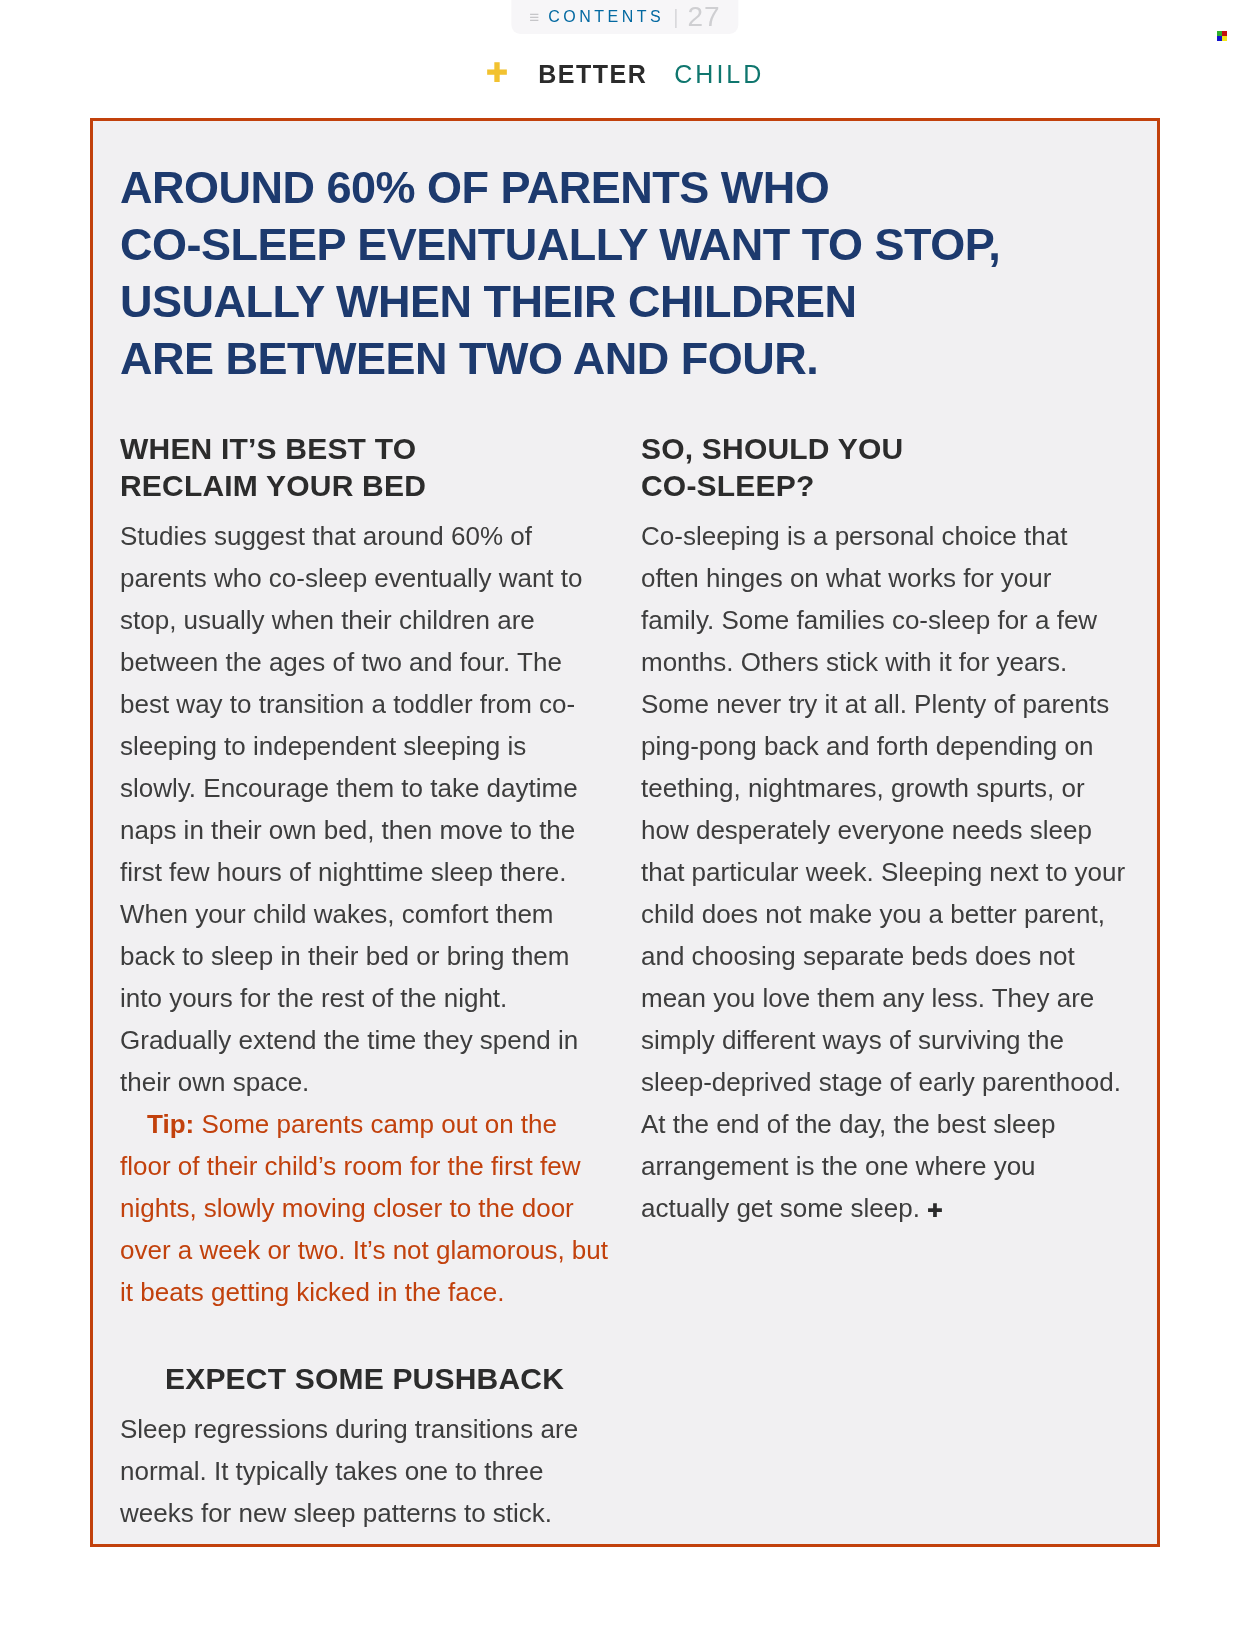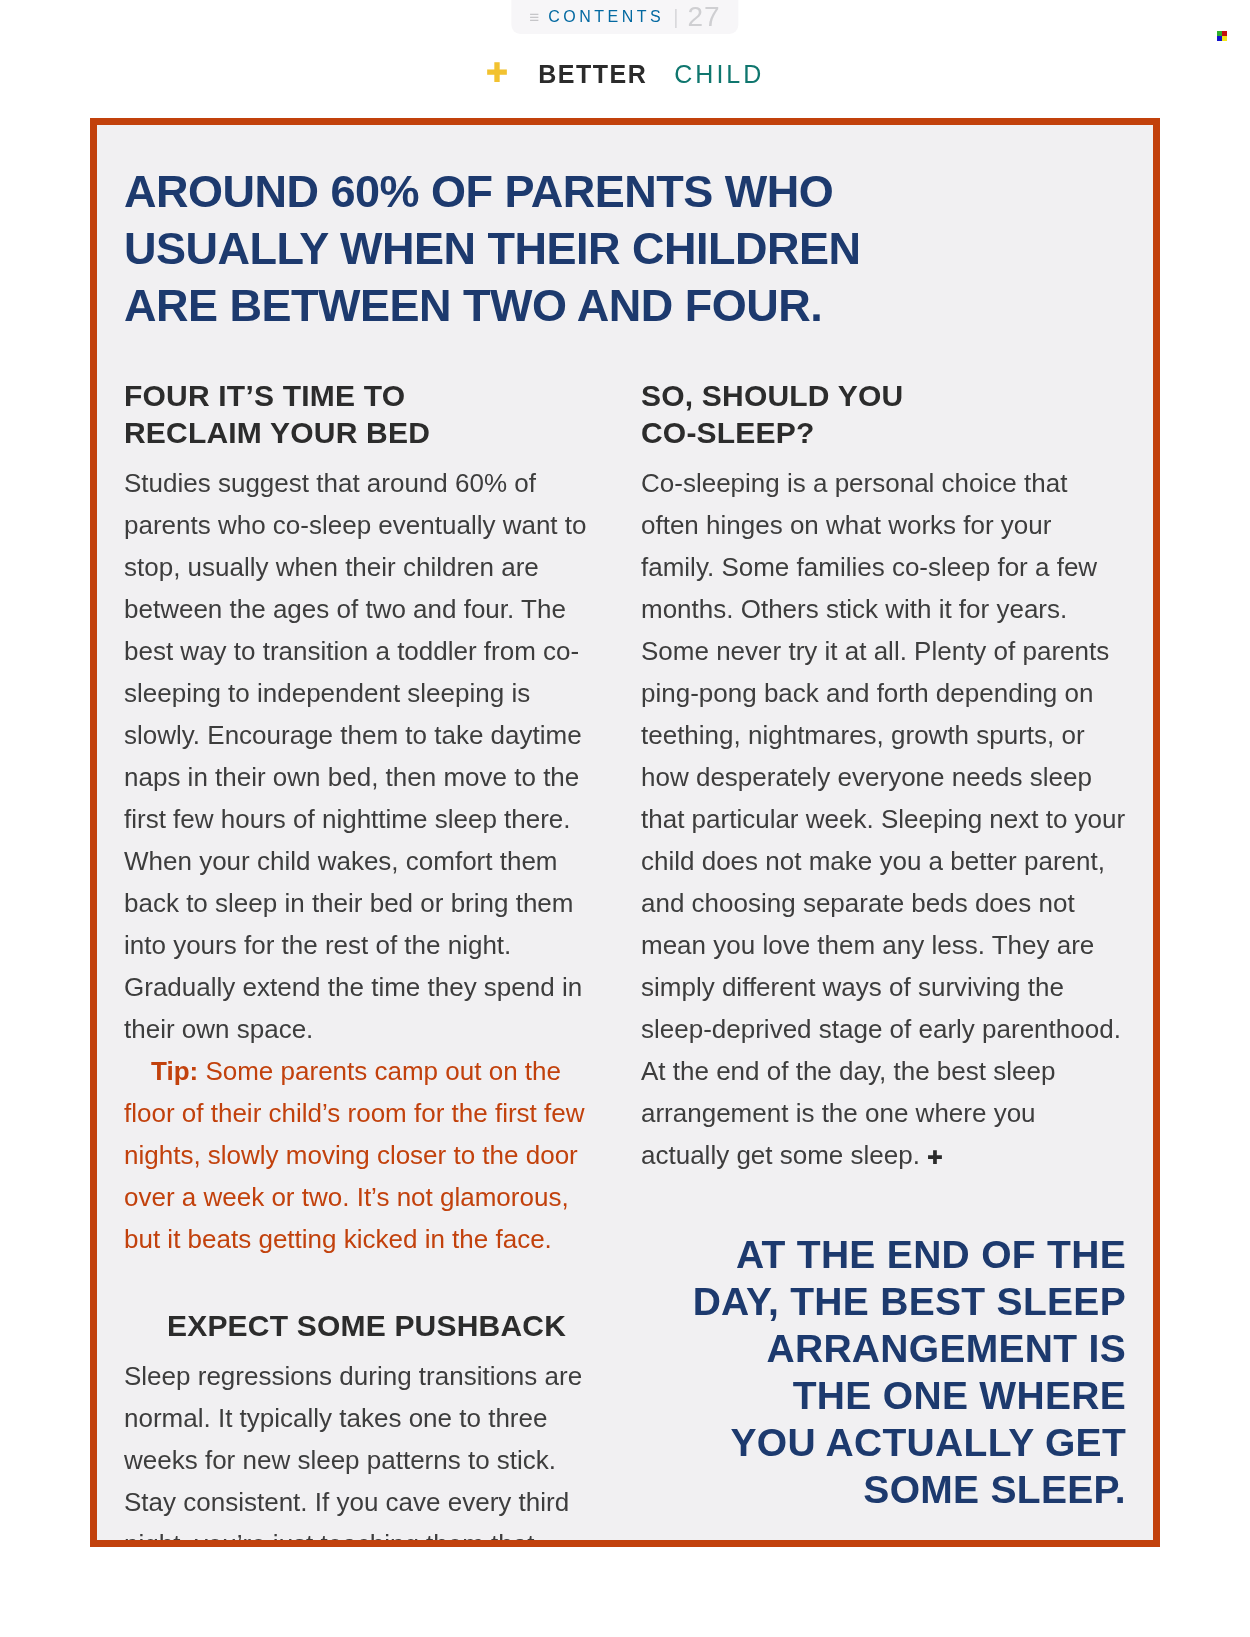--- a/index.html
+++ b/index.html
@@ -33,21 +33,21 @@
     position:absolute; top:60px; left:0; width:100%;
     text-align:center; font-size:25px; letter-spacing:1px;
     display:flex; align-items:center; justify-content:center; gap:9px;
   }
   .brand .plus-glyph { color:#f2c230; font-size:27px; line-height:1; transform:translateY(-1px); }
   .brand .brand-bold { font-weight:800; color:#2b2b2b; letter-spacing:1.5px;margin-left:20px; }
   .brand .brand-light { font-weight:400; color:#0f766e; letter-spacing:3px; margin-left:18px; }
   
   .article-box {
     position:absolute; left:90px; top:118px; width:1070px; height:1429px;
-    background:#f1f0f2; border:7px solid #c2410c;
+    background:#f1f0f2; border:3px solid #c2410c;
     padding:38px 27px 0 27px; overflow:hidden;
   }
   .headline {
     color:#1d3a6e; font-weight:800; font-size:45px; line-height:57px;
     letter-spacing:-0.5px;
   }
   .columns { display:flex; gap:32px; margin-top:43px; }
   .col { width:489px; }
   .section-heading {
     font-size:30px; line-height:37px; font-weight:800; color:#2c2c2c;
@@ -86,51 +86,44 @@
   <div class="brand">
     <span class="plus-glyph">✚</span>
     <span class="brand-bold">BETTER</span>
     <span class="brand-light">CHILD</span>
   </div>
 
   <div class="article-box">
 
     <h1 class="headline">
       <div>AROUND 60% OF PARENTS WHO</div>
+      <div>CO-SLEEP EVENTUALLY WANT TO STOP,</div>
       <div>USUALLY WHEN THEIR CHILDREN</div>
       <div>ARE BETWEEN TWO AND FOUR.</div>
     </h1>
 
     <div class="columns">
 
       <div class="col">
         <h3 class="section-heading">
-          <div>FOUR IT’S TIME TO</div>
+          <div>WHEN IT’S BEST TO</div>
           <div>RECLAIM YOUR BED</div>
         </h3>
         <p class="body-para">Studies suggest that around 60% of parents who co-sleep eventually want to stop, usually when their children are between the ages of two and four. The best way to transition a toddler from co-sleeping to independent sleeping is slowly. Encourage them to take daytime naps in their own bed, then move to the first few hours of nighttime sleep there. When your child wakes, comfort them back to sleep in their bed or bring them into yours for the rest of the night. Gradually extend the time they spend in their own space.</p>
         <p class="tip-para"><span class="tip-label">Tip:</span><span> Some parents camp out on the floor of their child’s room for the first few nights, slowly moving closer to the door over a week or two. It’s not glamorous, but it beats getting kicked in the face.</span></p>
 
         <h3 class="section-heading heading-gap">EXPECT SOME PUSHBACK</h3>
         <p class="body-para">Sleep regressions during transitions are normal. It typically takes one to three weeks for new sleep patterns to stick. Stay consistent. If you cave every third night, you’re just teaching them that persistence pays off.</p>
       </div>
 
       <div class="col">
         <h3 class="section-heading">
           <div>SO, SHOULD YOU</div>
           <div>CO-SLEEP?</div>
         </h3>
         <p class="body-para"><span>Co-sleeping is a personal choice that often hinges on what works for your family. Some families co-sleep for a few months. Others stick with it for years. Some never try it at all. Plenty of parents ping-pong back and forth depending on teething, nightmares, growth spurts, or how desperately everyone needs sleep that particular week. Sleeping next to your child does not make you a better parent, and choosing separate beds does not mean you love them any less. They are simply different ways of surviving the sleep-deprived stage of early parenthood. At the end of the day, the best sleep arrangement is the one where you actually get some sleep.</span><span class="end-mark">✚</span></p>
 
-        <div class="pull-quote">
-          <div>AT THE END OF THE</div>
-          <div>DAY, THE BEST SLEEP</div>
-          <div>ARRANGEMENT IS</div>
-          <div>THE ONE WHERE</div>
-          <div>YOU ACTUALLY GET</div>
-          <div>SOME SLEEP.</div>
-        </div>
       </div>
 
     </div>
   </div>
 
 </div>
 
 </body></html>

